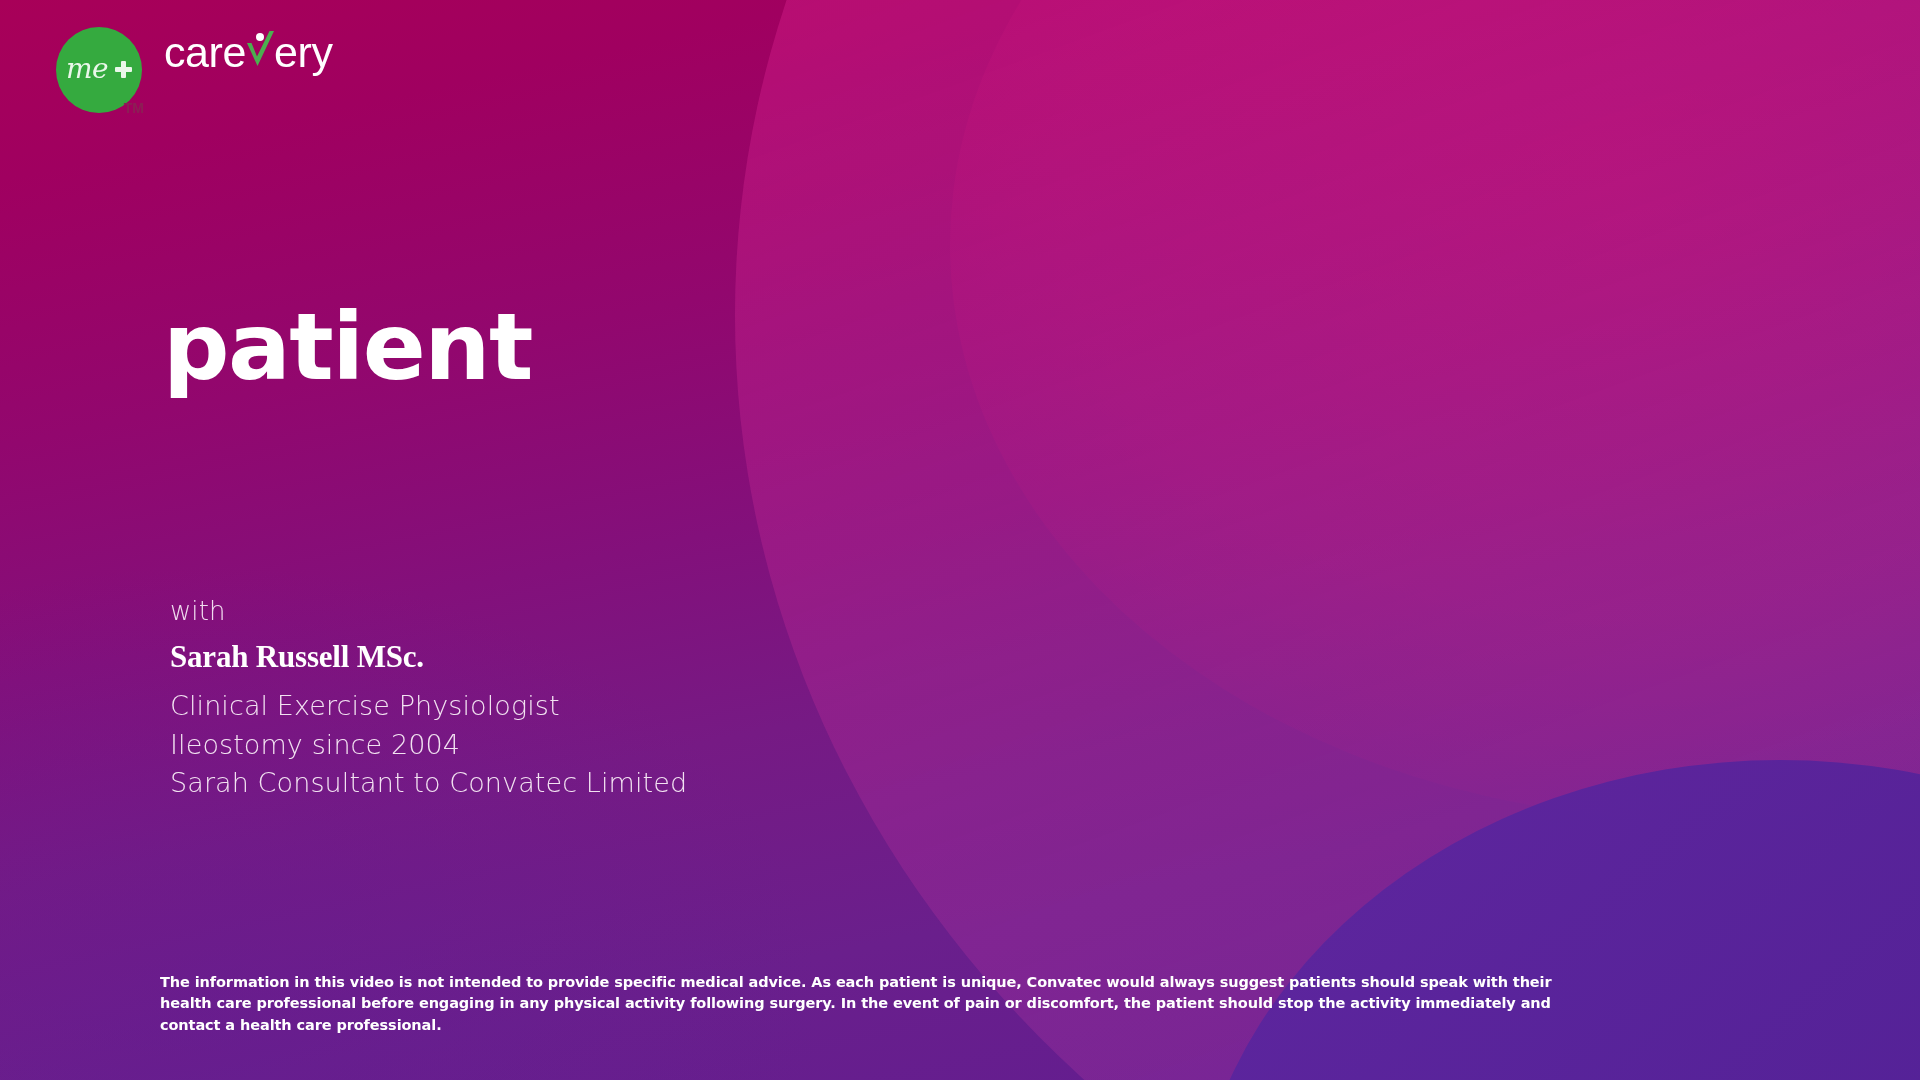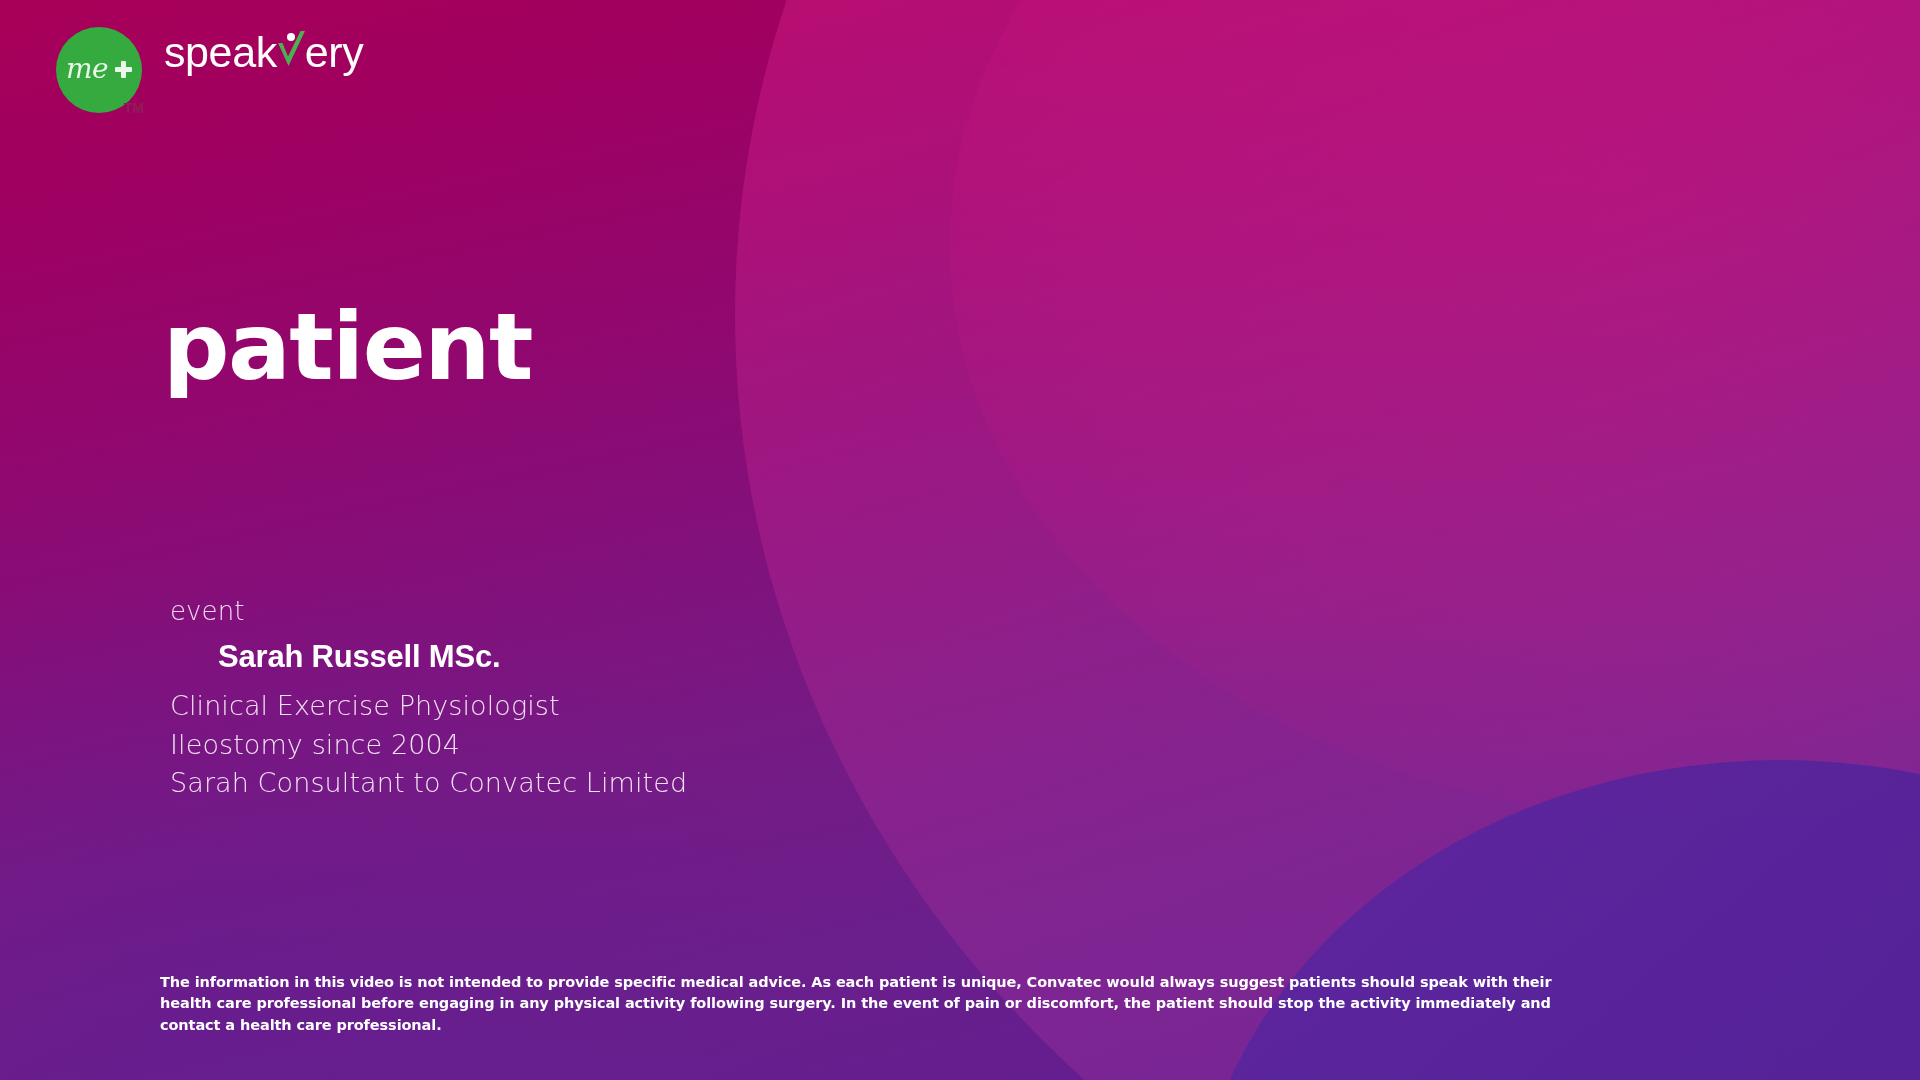--- a/index.html
+++ b/index.html
@@ -171,28 +171,27 @@
   }
   #presenter-with {
     font-family:"DejaVu Sans", sans-serif;
     font-size:26px;
     font-weight:300;
     color:#f0dcef;
     line-height:1.35;
     letter-spacing:0.1px;
   }
   #presenter-name {
-    font-family:Liberation Sans, sans-serif;
+    font-family:Liberation Serif, serif;
     font-size:31px;
     font-weight:700;
     color:#ffffff;
     margin-top:8px;
     line-height:1.3;
     letter-spacing:-0.2px;
-    margin-left:48px;
   }
   .presenter-cred {
     font-family:"DejaVu Sans", sans-serif;
     font-size:27px;
     font-weight:300;
     color:#f2e2f1;
     line-height:1.42;
     letter-spacing:0.1px;
   }
   #presenter-creds { margin-top:10px; }
@@ -224,38 +223,38 @@
 
     <div id="logo-badge">
       <div id="logo-badge-inner">
         <span id="logo-me">me</span>
         <span id="logo-plus"></span>
       </div>
       <span id="logo-tm">TM</span>
     </div>
 
     <div id="logo-wordmark">
-      <span>speak</span>
+      <span>care</span>
       <span id="logo-check-wrap">
         <span id="logo-check-dot"></span>
         <svg width="30" height="40" viewBox="0 0 30 40" xmlns="http://www.w3.org/2000/svg" aria-hidden="true">
           <path d="M2 13 L12.5 36 L29 1 L24.5 1 L12 26.5 L6.5 13 Z" fill="#4caf50"></path>
         </svg>
       </span>
       <span>ery</span>
     </div>
 
   </div>
 
   <h1 id="headline">
     <span class="hl-line">patient</span>
   </h1>
 
   <div id="presenter">
-    <div id="presenter-with">event</div>
+    <div id="presenter-with">with</div>
     <div id="presenter-name">Sarah Russell MSc.</div>
     <div id="presenter-creds">
       <div class="presenter-cred">Clinical Exercise Physiologist</div>
       <div class="presenter-cred">Ileostomy since 2004</div>
       <div class="presenter-cred">Sarah Consultant to Convatec Limited</div>
     </div>
   </div>
 
   <p id="disclaimer">The information in this video is not intended to provide specific medical advice. As each patient is unique, Convatec would always suggest patients should speak with their health care professional before engaging in any physical activity following surgery. In the event of pain or discomfort, the patient should stop the activity immediately and contact a health care professional.</p>
 

